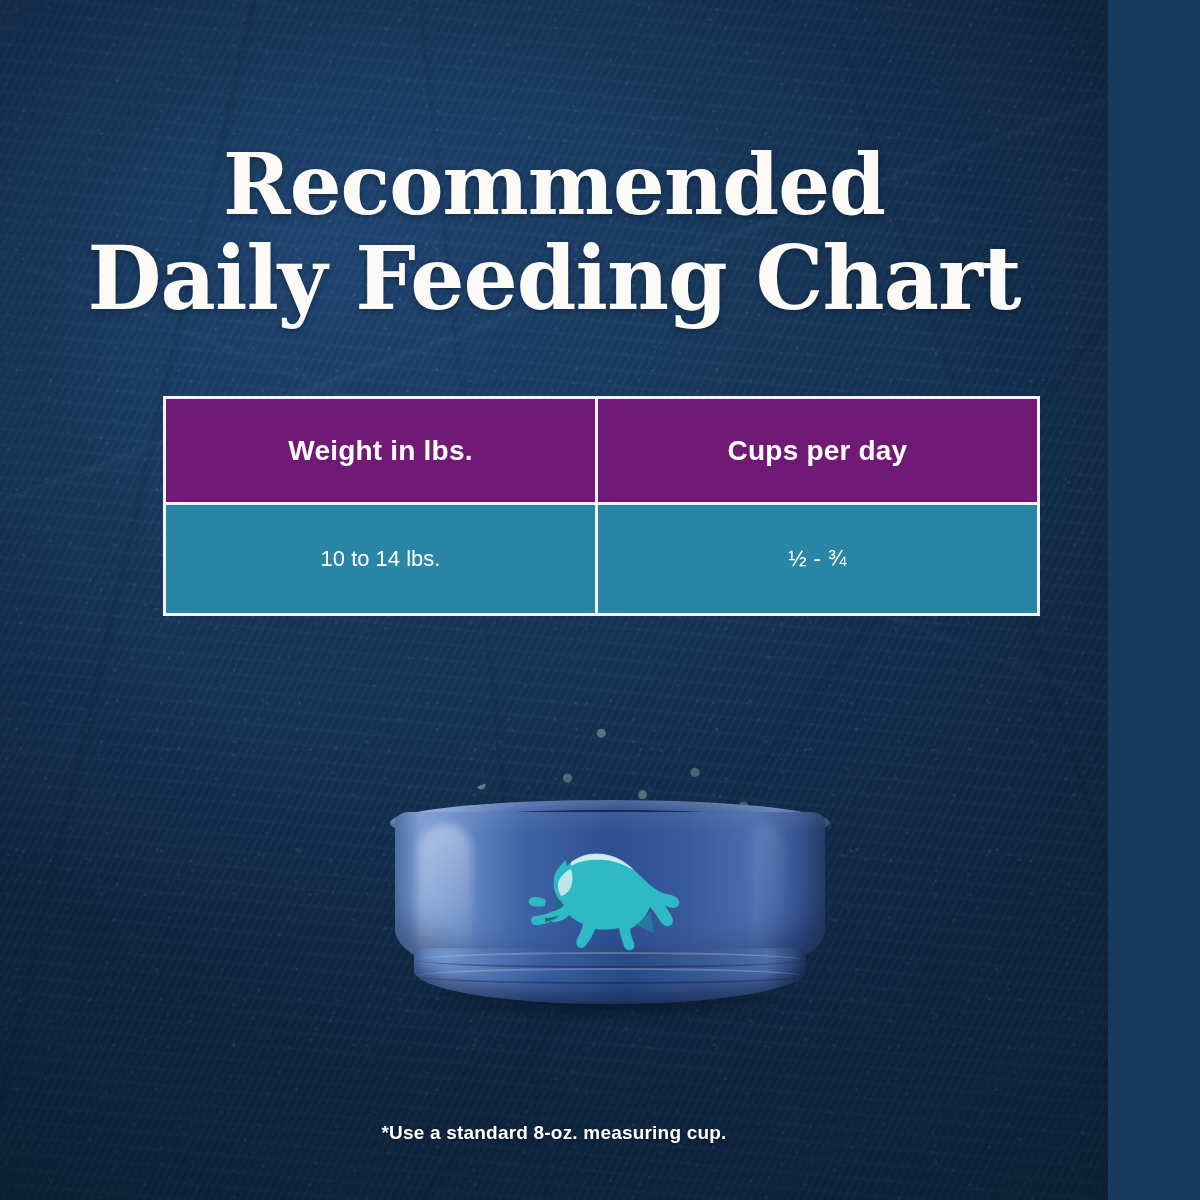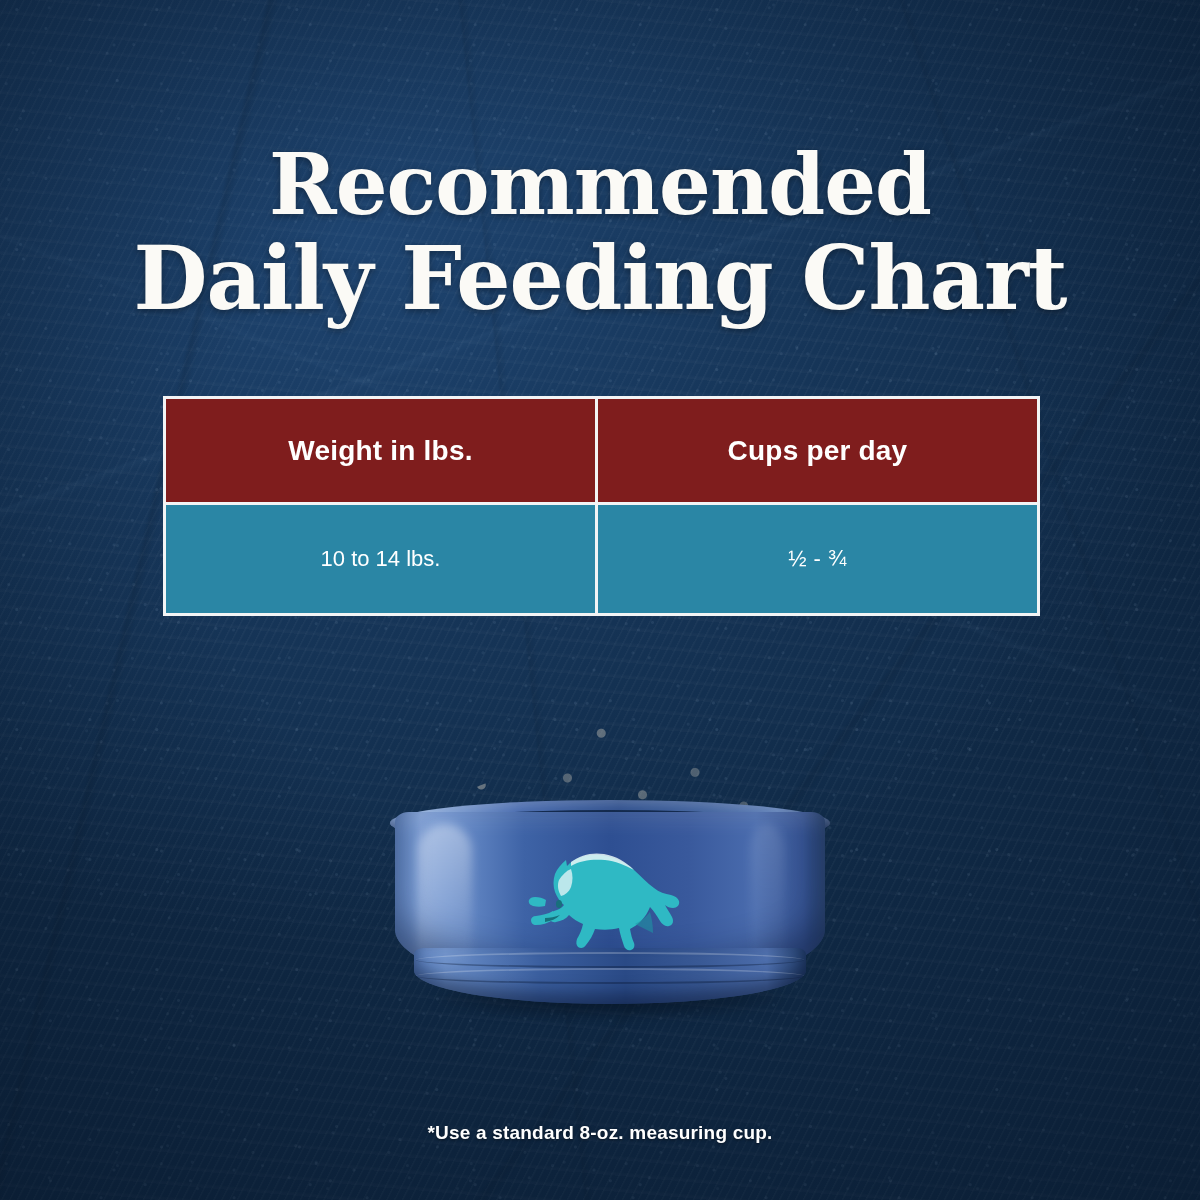--- a/index.html
+++ b/index.html
@@ -1,21 +1,21 @@
 <!DOCTYPE html>
 <html><head>
 <meta charset="utf-8">
 <style>
   html,body{margin:0;padding:0;}
   body{
     width:1200px;height:1200px;overflow:hidden;
     font-family:"Liberation Sans", sans-serif;
     background:#173A5E;
   }
-  #stage{position:relative;width:1200px;height:1200px;overflow:hidden;}
+  #stage{position:relative;width:1108px;height:1200px;overflow:hidden;}
 
   
   .bg-base{
     position:absolute;inset:0;
     background:
       radial-gradient(ellipse 900px 700px at 30% 20%, #1E4470 0%, #17375B 45%, #102A47 100%),
       linear-gradient(160deg,#1B3D64 0%,#14314F 55%,#0E2640 100%);
   }
   .bg-tex{
     position:absolute;inset:-10%;
@@ -99,21 +99,21 @@
     text-align:center;vertical-align:middle;
     color:#FFFFFF;
     border-right:3px solid #F2F4F5;
     border-bottom:3px solid #F2F4F5;
   }
   #feeding-table td:last-child,#feeding-table th:last-child{border-right:none;margin-left:11px;}
   #feeding-table tr:last-child td{border-bottom:none;}
   .col-w{width:432px;}
   .col-c{width:439px;}
   thead th{
-    background:#7f1d1d;
+    background:#701a75;
     height:106px;
     font-size:28px;font-weight:bold;letter-spacing:.2px;
   }
   .row-1 td{background:#1C6384;height:108px;font-size:27px;}
   .row-2 td{background:#2A86A5;height:108px;font-size:22px;}
   .cups{font-size:27px;letter-spacing:.5px;}
 
   
   #bowl-assembly{position:absolute;left:330px;top:700px;width:560px;height:345px;}
 

